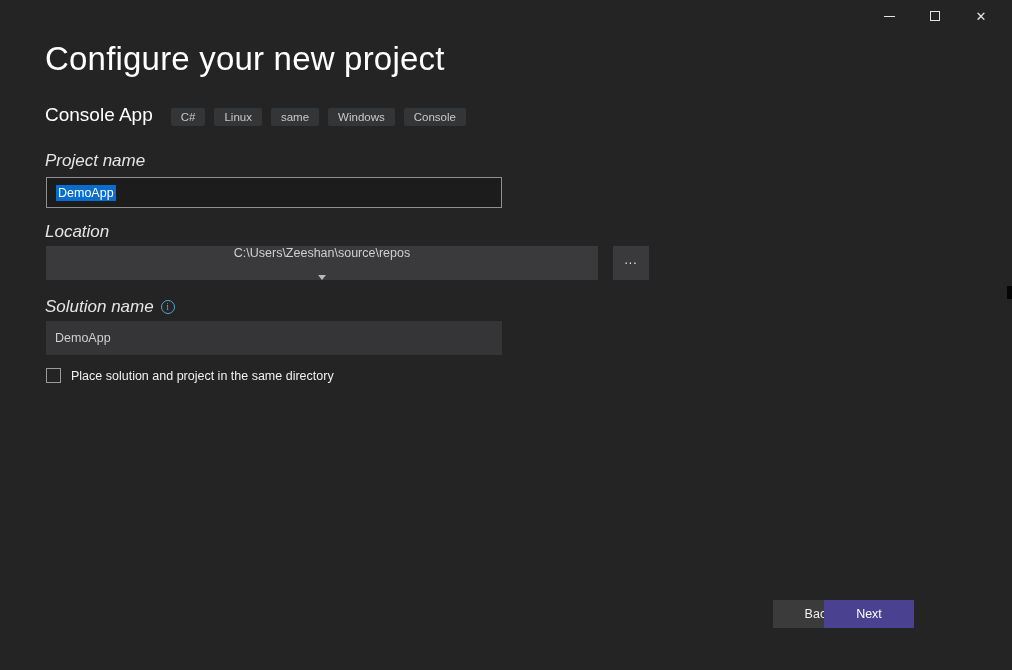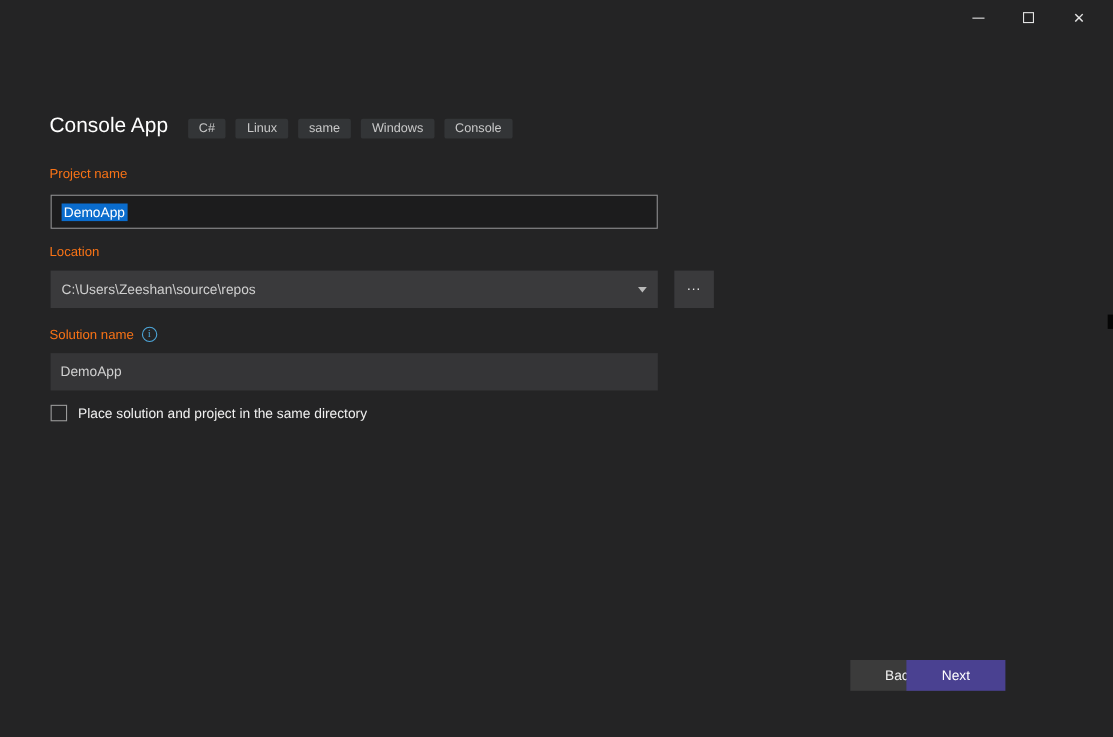--- a/index.html
+++ b/index.html
@@ -23,41 +23,41 @@
     color:#ffffff; letter-spacing:0.2px;
   }
   
   .template-row { position:absolute; left:45px; top:104px; display:flex; align-items:flex-end; }
   .template-name { font-size:19px; font-weight:400; color:#ffffff; margin-right:18px; }
   .tag {
     background:#333537; color:#c9c9c9; font-size:11.5px; padding:3px 10px;
     border-radius:2px; margin-right:9px; white-space:nowrap;
   }
   
-  .field-label { position:absolute; left:45px; font-size:12px; color:#f97316; }
+  .field-label { position:absolute; left:45px; font-size:17px; color:#e5e5e5;font-style:italic; }
   .lbl-project  { top:151px; }
   .lbl-location { top:222px; }
   .label-row { position:absolute; left:45px; top:297px; display:flex; align-items:center; gap:7px; }
   .info-icon {
     width:14px; height:14px; border-radius:50%; border:1px solid #4da6d9;
     color:#4da6d9; font-size:10px; line-height:1; display:inline-flex;
     align-items:center; justify-content:center; font-family:"Liberation Serif", serif;
   }
   .input {
-    position:absolute; left:46px; width:552px; display:flex; align-items:center;
+    position:absolute; left:46px; width:456px; display:flex; align-items:center;
     font-size:12.5px; color:#d0d0d0; padding:0 9px; cursor:text;
   }
   .input-project {
     top:177px; height:31px; background:#1c1c1d; border:1px solid #909092;
   }
   .selected-text { background:#0a6ccd; color:#ffffff; padding:1px 2px; }
   .combo {
     position:absolute; left:46px; top:246px; width:552px; height:34px;
     background:#3a3a3c; display:flex; align-items:center; justify-content:space-between;
-    padding:0 10px; font-size:12.5px; color:#cfcfcf; cursor:pointer;
+    padding:0 4px; font-size:12.5px; color:#cfcfcf; cursor:pointer;flex-direction:column;
   }
   .caret {
     width:0; height:0; border-left:4px solid transparent; border-right:4px solid transparent;
     border-top:5px solid #b9b9b9;
   }
   .browse-btn {
     position:absolute; left:613px; top:246px; width:36px; height:34px;
     background:#3a3a3c; border:none; color:#eaeaea; font-size:12px; letter-spacing:1px;
     cursor:pointer; padding-bottom:6px;
   }
@@ -87,20 +87,21 @@
       <span class="glyph-min"></span>
     </button>
     <button class="win-btn">
       <span class="glyph-max"></span>
     </button>
     <button class="win-btn">
       <span class="glyph-close">✕</span>
     </button>
   </div>
 
+  <h1 class="page-title">Configure your new project</h1>
 
   <div class="template-row">
     <span class="template-name">Console App</span>
     <span class="tag">C#</span>
     <span class="tag">Linux</span>
     <span class="tag">same</span>
     <span class="tag">Windows</span>
     <span class="tag">Console</span>
   </div>
 

